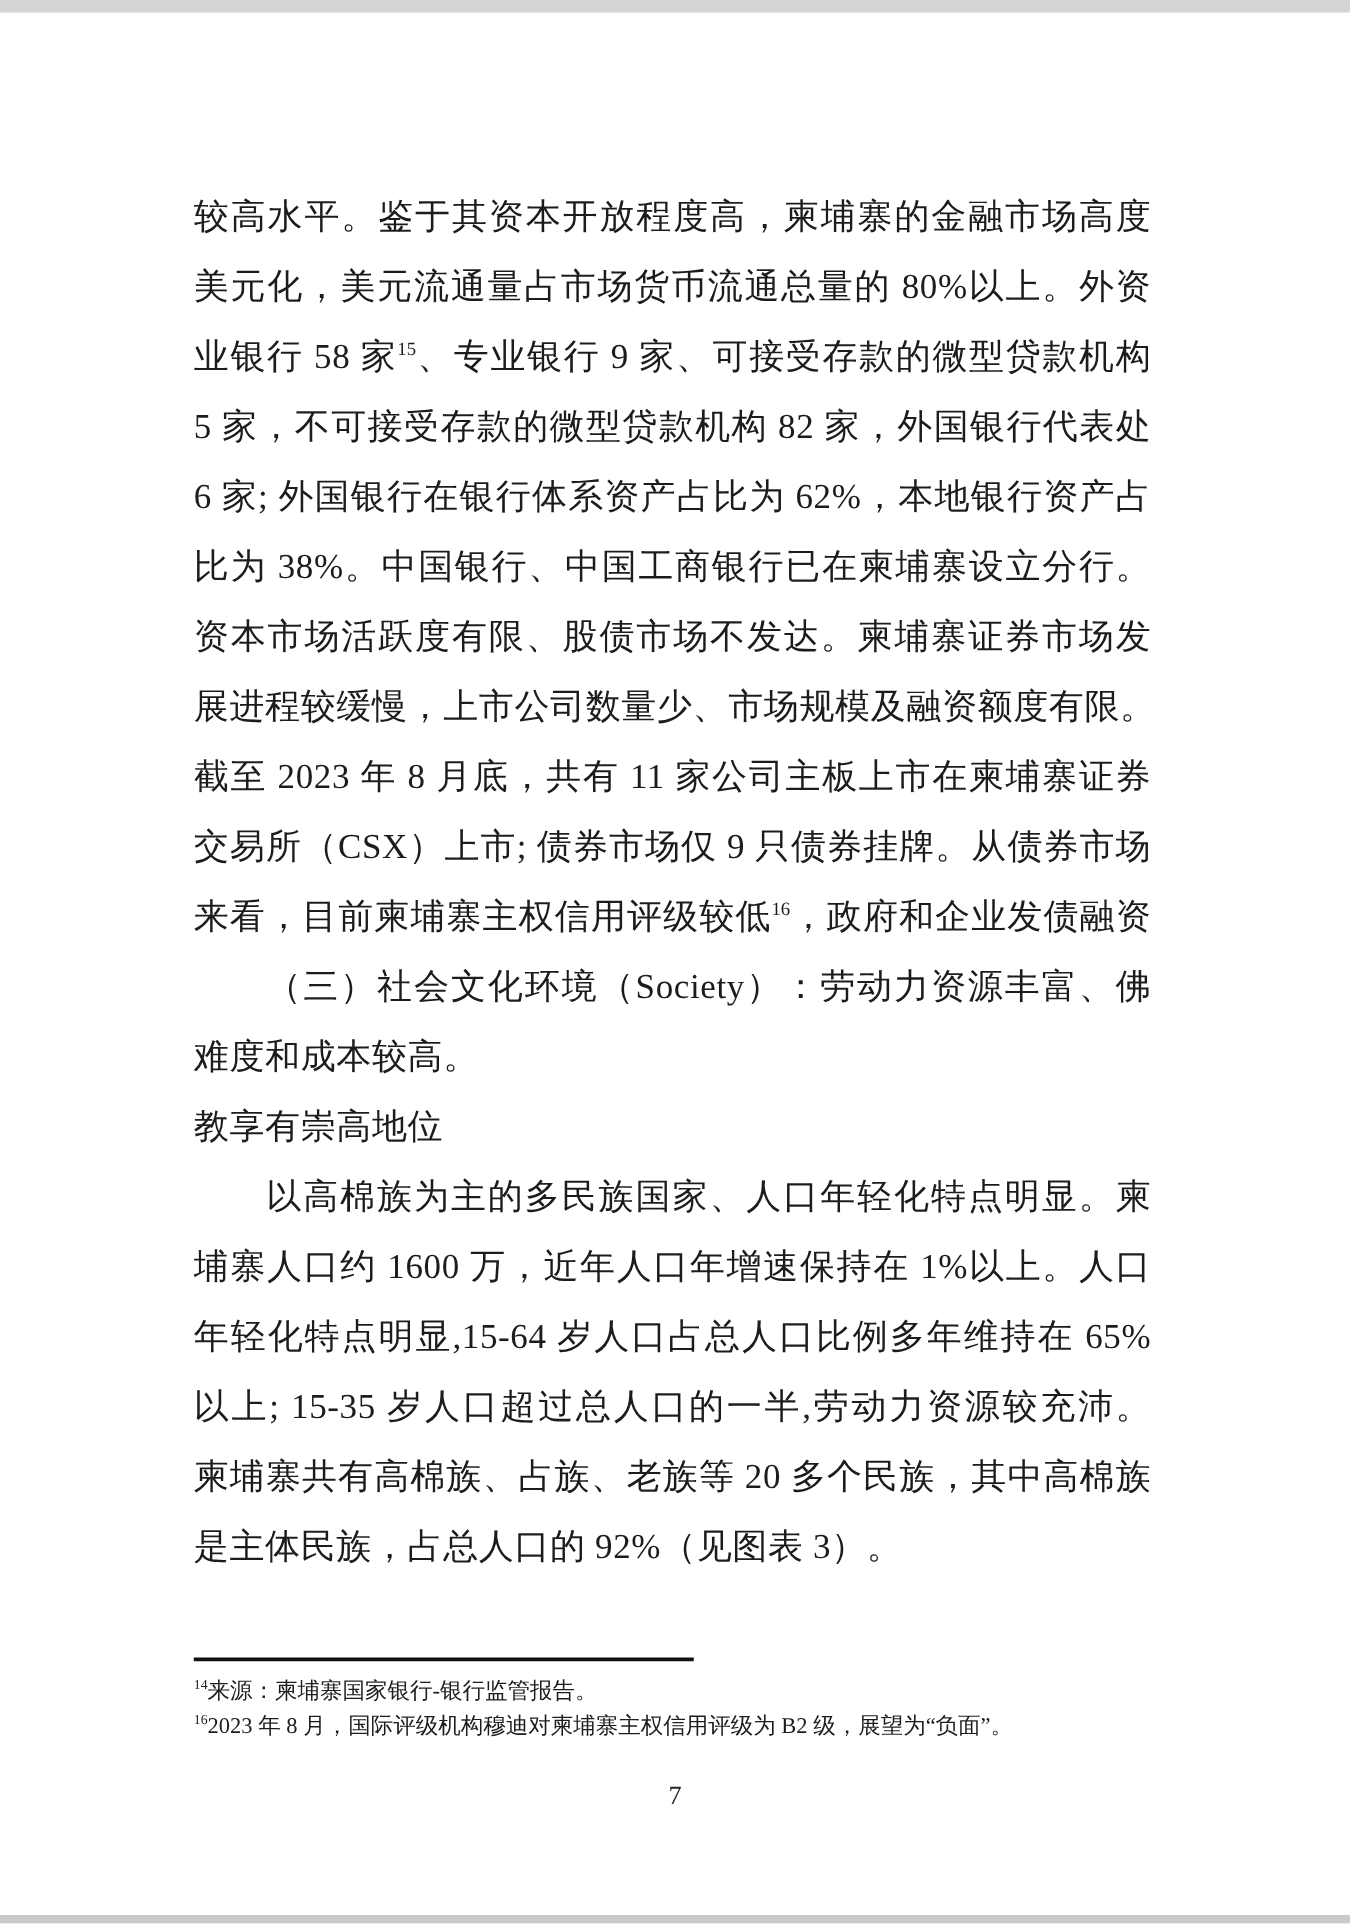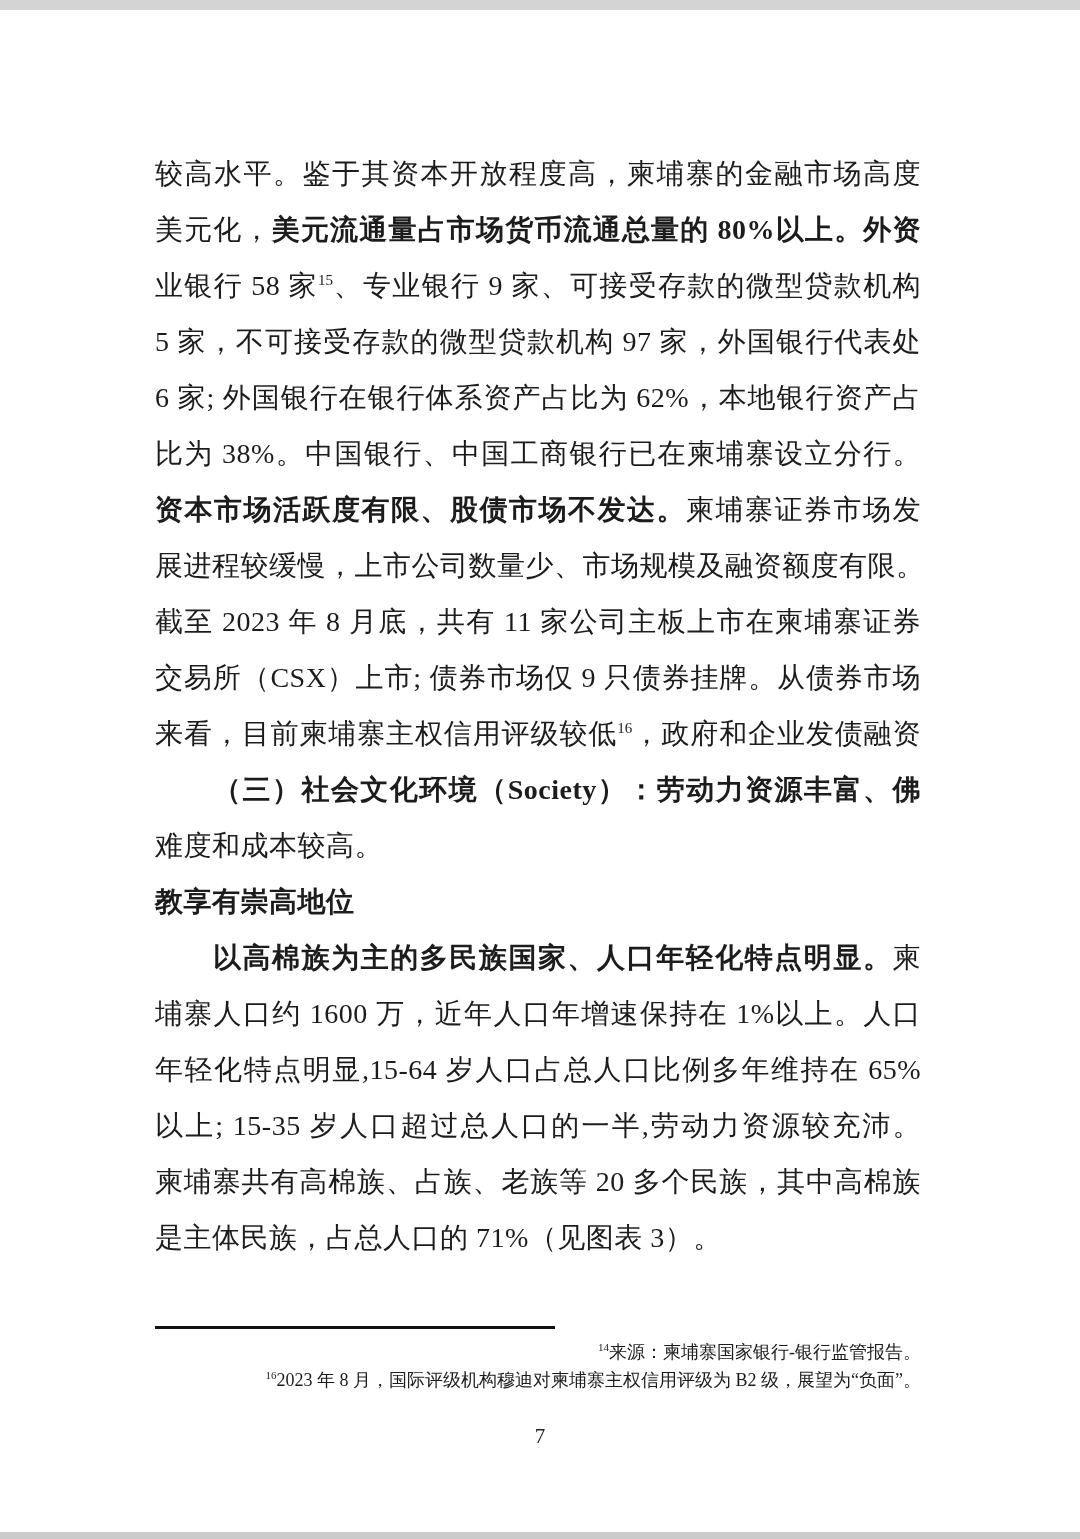--- a/index.html
+++ b/index.html
@@ -41,21 +41,21 @@
     letter-spacing: 0.5px;
   }
   .line.no-just {
     text-align: left;
     text-align-last: left;
   }
   .line.indent {
     padding-left: 58px;
   }
   .line .b {
-    font-weight: 700;
+    font-weight: 400;
   }
   .line .sup {
     font-size: 15px;
     vertical-align: super;
     line-height: 0;
     letter-spacing: 0;
   }
 
   .footnotes {
     position: absolute;
@@ -67,21 +67,20 @@
     width: 400px;
     height: 0;
     border-top: 3px solid #111111;
     margin-bottom: 9px;
   }
   .fn-line {
     font-size: 18px;
     line-height: 28px;
     white-space: nowrap;
     color: #1c1c1c;
-    text-align: right;
   }
   .fn-line .sup {
     font-size: 11px;
     vertical-align: super;
     line-height: 0;
   }
 
   .page-number {
     position: absolute;
     top: 1424px;
@@ -95,37 +94,37 @@
 </head>
 <body>
 
 <div class="page">
   <div class="strip top"></div>
 
   <div class="text-block" id="text-block">
       <div class="line"><span>较高水平。鉴于其资本开放程度高，柬埔寨的金融市场高度</span></div>
       <div class="line"><span>美元化，</span><span class="b">美元流通量占市场货币流通总量的 80%以上。外资</span></div>
       <div class="line"><span>业银行 58 家</span><span class="sup">15</span><span>、专业银行 9 家、可接受存款的微型贷款机构</span></div>
-      <div class="line"><span>5 家，不可接受存款的微型贷款机构 97 家，外国银行代表处</span></div>
+      <div class="line"><span>5 家，不可接受存款的微型贷款机构 82 家，外国银行代表处</span></div>
       <div class="line"><span>6 家; 外国银行在银行体系资产占比为 62%，本地银行资产占</span></div>
       <div class="line"><span>比为 38%。中国银行、中国工商银行已在柬埔寨设立分行。</span></div>
       <div class="line"><span class="b">资本市场活跃度有限、股债市场不发达。</span><span>柬埔寨证券市场发</span></div>
       <div class="line"><span>展进程较缓慢，上市公司数量少、市场规模及融资额度有限。</span></div>
       <div class="line"><span>截至 2023 年 8 月底，共有 11 家公司主板上市在柬埔寨证券</span></div>
       <div class="line"><span>交易所（CSX）上市; 债券市场仅 9 只债券挂牌。从债券市场</span></div>
       <div class="line"><span>来看，目前柬埔寨主权信用评级较低</span><span class="sup">16</span><span>，政府和企业发债融资</span></div>
       <div class="line indent"><span class="b">（三）社会文化环境（Society）：劳动力资源丰富、佛</span></div>
       <div class="line no-just"><span>难度和成本较高。</span></div>
       <div class="line no-just"><span class="b">教享有崇高地位</span></div>
       <div class="line indent"><span class="b">以高棉族为主的多民族国家、人口年轻化特点明显。</span><span>柬</span></div>
       <div class="line"><span>埔寨人口约 1600 万，近年人口年增速保持在 1%以上。人口</span></div>
       <div class="line"><span>年轻化特点明显,15-64 岁人口占总人口比例多年维持在 65%</span></div>
       <div class="line"><span>以上; 15-35 岁人口超过总人口的一半,劳动力资源较充沛。</span></div>
       <div class="line"><span>柬埔寨共有高棉族、占族、老族等 20 多个民族，其中高棉族</span></div>
-      <div class="line no-just"><span>是主体民族，占总人口的 71%（见图表 3）。</span></div>
+      <div class="line no-just"><span>是主体民族，占总人口的 92%（见图表 3）。</span></div>
     </div>
 
   <div class="footnotes">
     <div class="fn-rule"></div>
     <div id="fn-list">
         <div class="fn-line"><span class="sup">14</span><span>来源：柬埔寨国家银行-银行监管报告。</span></div>
         <div class="fn-line"><span class="sup">16</span><span>2023 年 8 月，国际评级机构穆迪对柬埔寨主权信用评级为 B2 级，展望为“负面”。</span></div>
       </div>
   </div>
 

